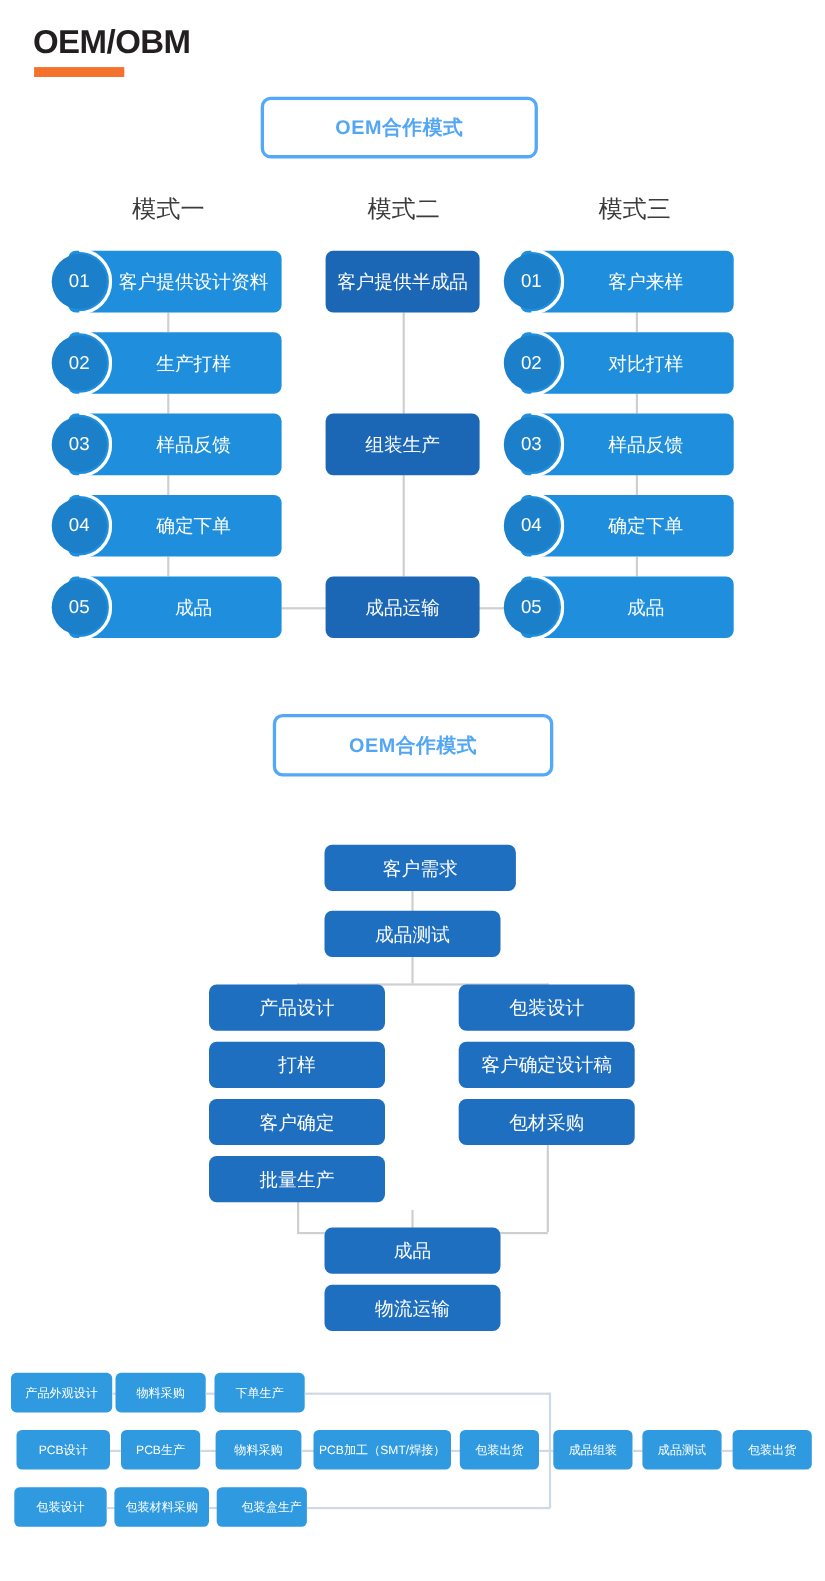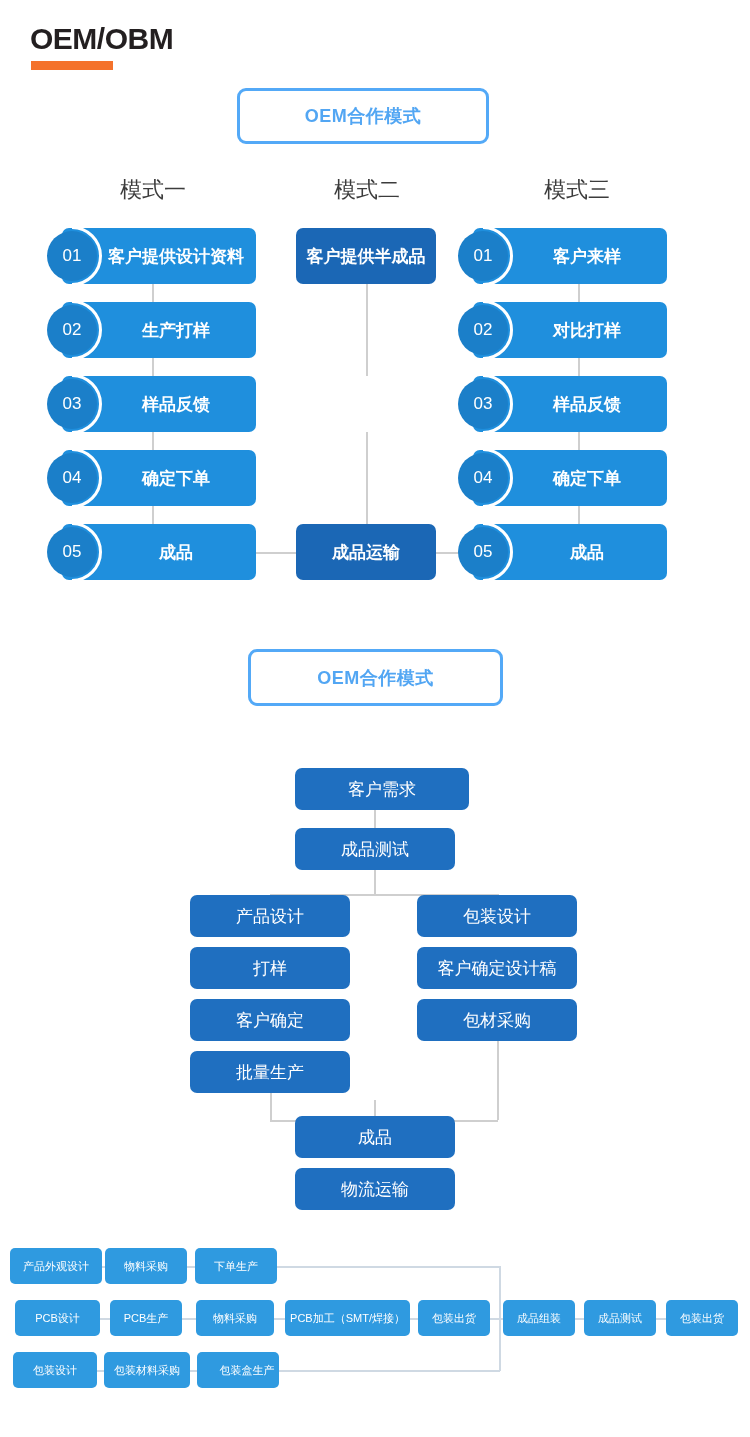--- a/index.html
+++ b/index.html
@@ -119,21 +119,20 @@
     display: flex;
     align-items: center;
     justify-content: center;
     font-size: 17px;
     color: #ffffff;
   }
   .step-label {
     width: 100%;
     text-align: center;
     white-space: nowrap;
-    font-weight: bold;
   }
   .step.has-badge .step-label { padding-left: 34px; }
 
   
   .fbox {
     position: absolute;
     border-radius: 7px;
     background: #1f6fc0;
     color: #ffffff;
     font-size: 17px;
@@ -231,20 +230,23 @@
     <span class="step-badge-wrap">
       <span class="step-ring"></span>
       <span class="step-circle">05</span>
     </span>
     <span class="step-label">成品</span>
   </div>
 
   <div class="step dark" style="left:296px; top:228px; width:140px;">
     <span class="step-label">客户提供半成品</span>
   </div>
+  <div class="step dark" style="left:296px; top:376px; width:140px;">
+    <span class="step-label">组装生产</span>
+  </div>
   <div class="step dark" style="left:296px; top:524px; width:140px;">
     <span class="step-label">成品运输</span>
   </div>
 
   <div class="step light has-badge" style="left:473px; top:228px; width:194px;">
     <span class="step-badge-wrap">
       <span class="step-ring"></span>
       <span class="step-circle">01</span>
     </span>
     <span class="step-label">客户来样</span>

